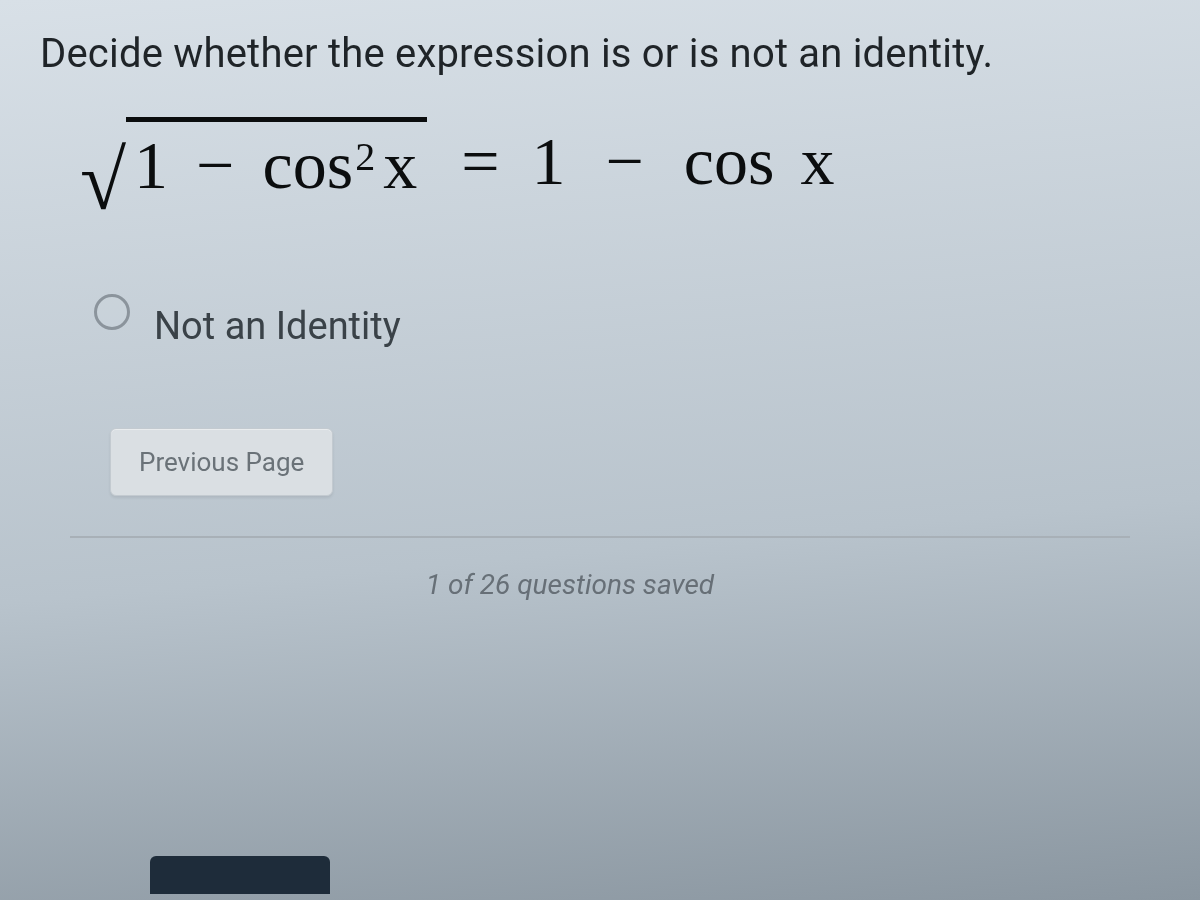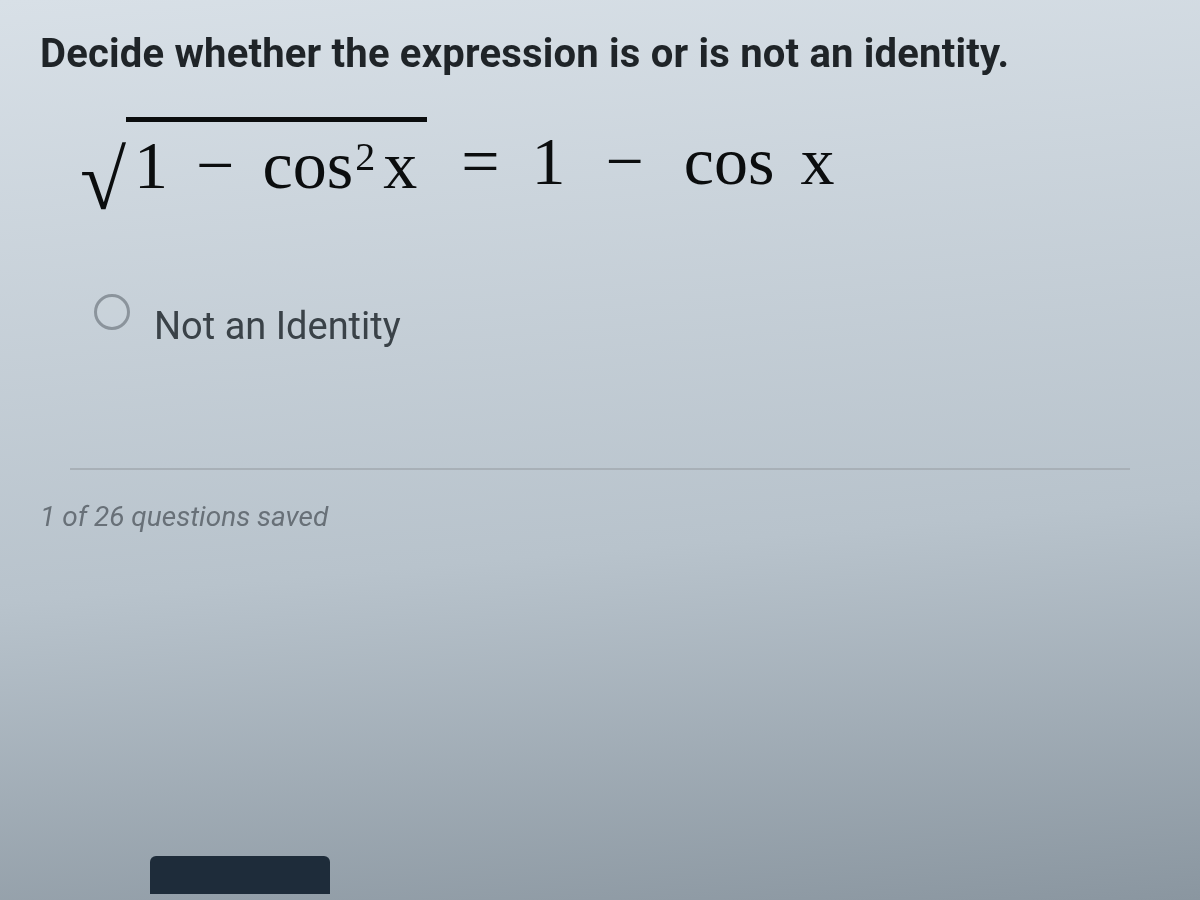--- a/index.html
+++ b/index.html
@@ -7,21 +7,21 @@
       width: 1200px;
       height: 900px;
       font-family: -apple-system, BlinkMacSystemFont, "Segoe UI", Roboto, Helvetica, Arial, sans-serif;
       background: linear-gradient(175deg, #d8e0e7 0%, #b8c3cc 60%, #8a96a0 100%);
       padding: 30px 40px;
       color: #2a2f34;
       overflow: hidden;
     }
     .question-prompt {
       font-size: 40px;
-      font-weight: 700;
+      font-weight: 400;
       color: #1f2428;
       margin-bottom: 40px;
       letter-spacing: 0.2px;
     }
     .expression {
       font-family: "Times New Roman", Times, serif;
       font-size: 68px;
       color: #0b0d0e;
       margin: 20px 0 70px 40px;
       display: flex;
@@ -98,20 +98,21 @@
     .nav-btn:first-child {
       color: #6a7278;
     }
     .divider {
       border: none;
       border-top: 2px solid #a8b0b7;
       margin: 36px 30px 30px 30px;
     }
     .footer-row {
       display: flex;
+      justify-content: center;
       padding-right: 60px;
     }
     .status-text {
       font-size: 28px;
       font-style: italic;
       color: #5a6269;
       text-align: center;
       opacity: 0.85;
     }
     .dark-btn {
@@ -156,20 +157,21 @@
 </div>
 
 <div class="options">
   <div class="option">
     <div class="radio"></div>
     <div class="option-label">Not an Identity</div>
   </div>
 </div>
 
 <div class="nav-buttons">
+  <button class="nav-btn">Previous Page</button>
 </div>
 
 <hr class="divider">
 
 <div class="footer-row">
   <div class="status-text">1 of 26 questions saved</div>
 </div>
 
 <div class="dark-btn"></div>
 

